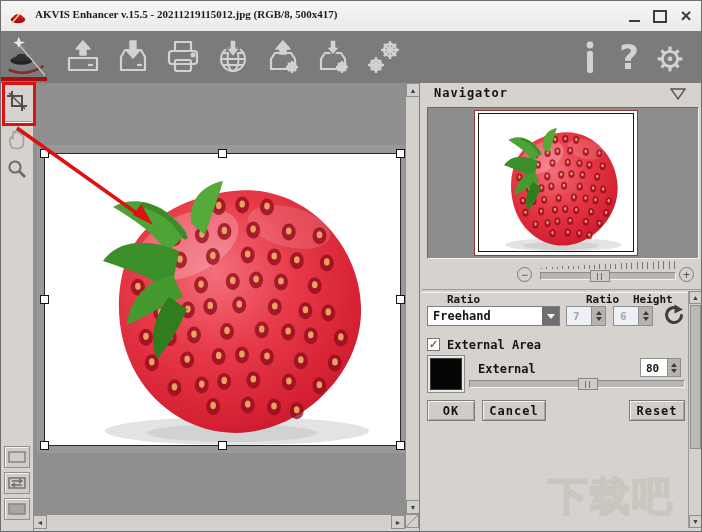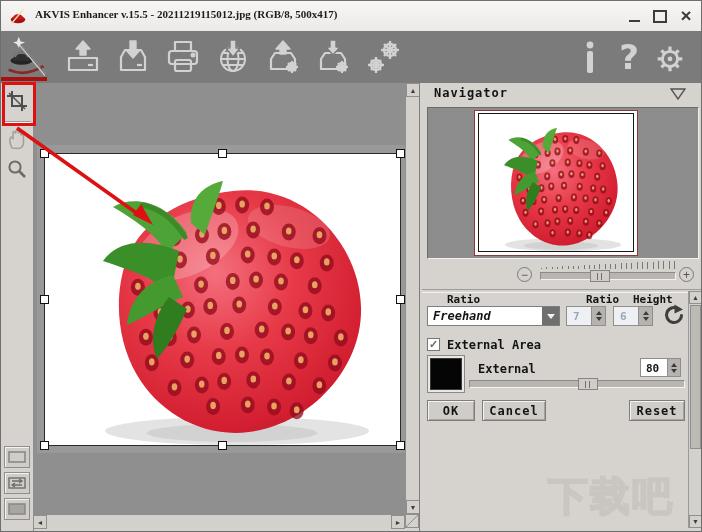--- a/index.html
+++ b/index.html
@@ -69,21 +69,21 @@
   .tick-row{left:121px;top:175px;width:134px;height:11px;display:flex;align-items:flex-end;justify-content:space-between;}
   .tick{width:1px;background:#787878;}
   .slider-track{position:absolute;background:#b9b6b1;border-top:1px solid #8b8b8b;border-left:1px solid #8b8b8b;
     border-bottom:1px solid #f4f3f1;border-right:1px solid #f4f3f1;box-sizing:border-box;}
   .slider-handle{position:absolute;top:-3px;width:20px;height:12px;background:#d0cdc8;border:1px solid #858585;
     box-sizing:border-box;display:flex;gap:3px;align-items:center;justify-content:center;}
   .slider-handle i{display:block;width:1px;height:7px;background:#6e6e6e;}
 
   .sep{left:2px;top:206px;width:279px;height:2px;border-top:1px solid #9c9c9c;border-bottom:1px solid #f4f3f1;}
   .fld-label{font-size:11px;margin-left:20px;}
-  .dropdown{left:7px;top:223px;width:133px;height:20px;background:#fff;border:1px solid #7e7e7e;box-sizing:border-box;display:flex;font-style:italic;}
+  .dropdown{left:7px;top:223px;width:133px;height:20px;background:#fff;border:1px solid #7e7e7e;box-sizing:border-box;display:flex;}
   .dd-text{flex:1;font-size:12px;padding:2px 0 0 5px;}
   .spinbox{position:absolute;top:223px;width:40px;height:20px;border:1px solid #8e8e8e;box-sizing:border-box;display:flex;background:#eef0f3;}
   .spin-val{flex:1;font-size:11px;color:#9aa6ba;padding:3px 0 0 6px;}
   .spin-btns{width:13px;background:#b6b3ae;border-left:1px solid #8e8e8e;display:flex;flex-direction:column;align-items:center;justify-content:center;gap:2px;}
   .tri-up-s{width:0;height:0;border-left:3px solid transparent;border-right:3px solid transparent;border-bottom:4px solid #3c3c3c;}
   .tri-dn-s{width:0;height:0;border-left:3px solid transparent;border-right:3px solid transparent;border-top:4px solid #3c3c3c;}
 
   .checkbox{left:7px;top:255px;width:13px;height:13px;background:#fff;border:1px solid #777;box-sizing:border-box;
     font-size:11px;line-height:11px;color:#6d6d6d;text-align:center;font-weight:bold;}
   .swatch{left:7px;top:272px;width:38px;height:38px;background:#e9e7e3;border:1px solid #8a8a8a;box-sizing:border-box;padding:2px;}

